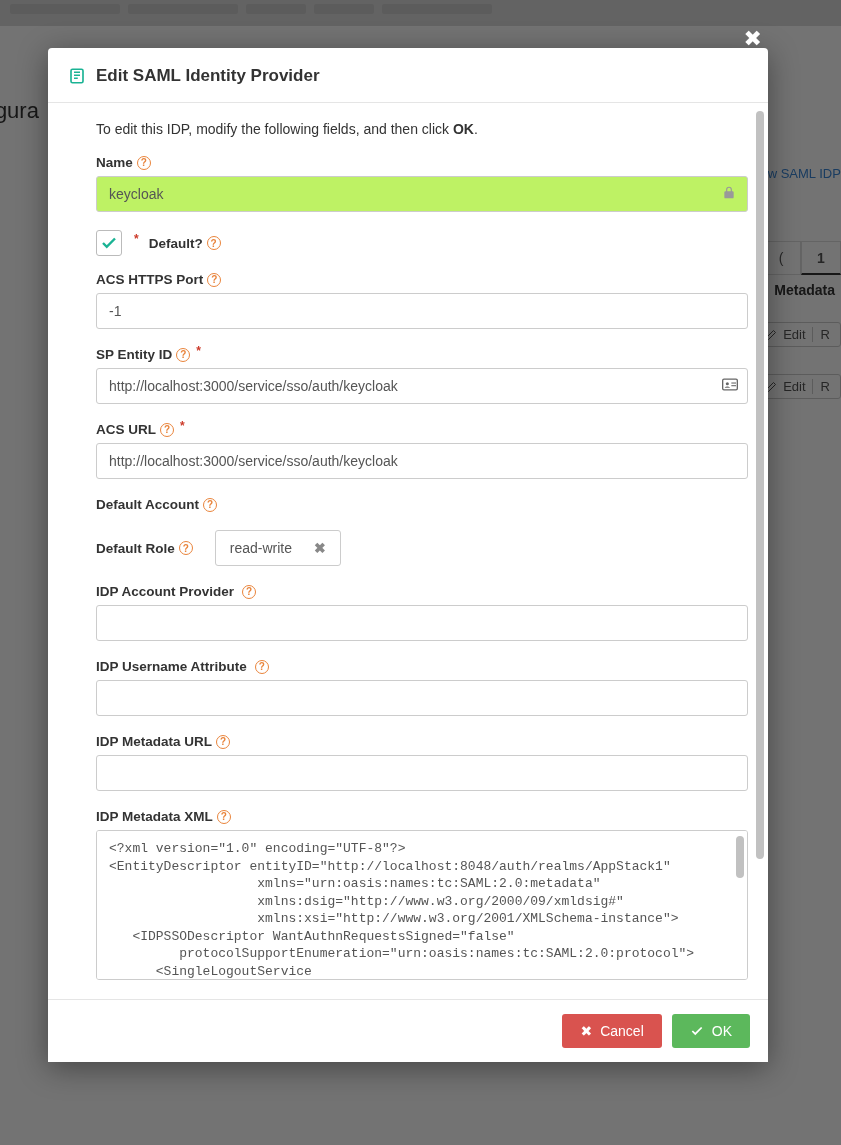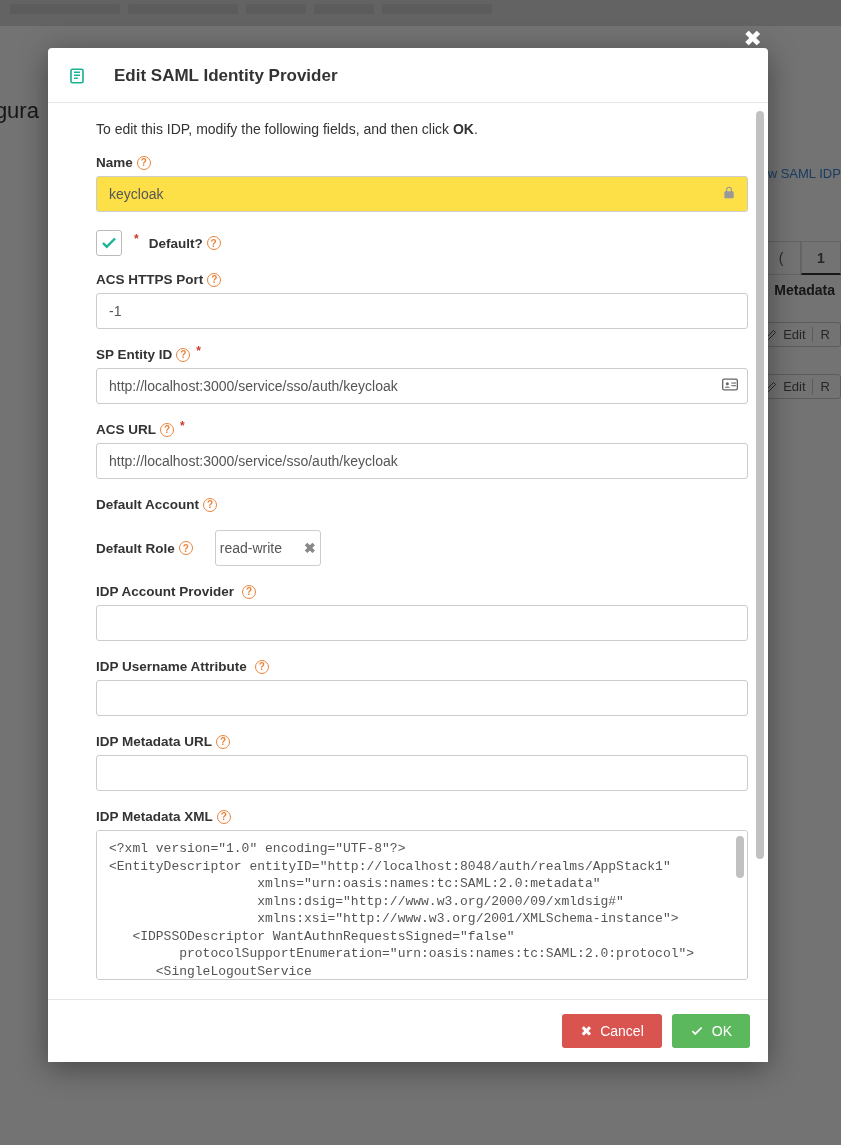--- a/index.html
+++ b/index.html
@@ -102,21 +102,21 @@
     right: 6px;
     color:#fff;
     font-size:22px;
     cursor:pointer;
   }
   .modal-header {
     padding: 18px 20px 16px;
     border-bottom: 1px solid #e5e5e5;
     display:flex;
     align-items:center;
-    gap:28px;
+    gap:10px;
   }
   .modal-header .title-icon {
     width:18px; height:18px;
     display:inline-flex;
     color:#1ab394;
   }
   .modal-header h2 {
     font-size: 17px;
     font-weight: 700;
     color:#333;
@@ -156,21 +156,21 @@
   .text-input, .textarea {
     width: 100%;
     border: 1px solid #ccc;
     border-radius: 3px;
     padding: 9px 12px;
     font-size: 14px;
     color: #555;
     background: #fff;
     font-family: inherit;
   }
-  .text-input.locked { padding-right: 36px; background:#fde047;}
+  .text-input.locked { padding-right: 36px; background:#bef264;}
   .lock-icon {
     position:absolute;
     right:12px; top:50%;
     transform:translateY(-50%);
     color:#999;
   }
   .card-icon {
     position:absolute;
     right:10px; top:50%;
     transform:translateY(-50%);
@@ -182,21 +182,21 @@
     border:1px solid #bbb;
     border-radius:3px;
     display:flex; align-items:center; justify-content:center;
     cursor:pointer;
   }
   .checkbox svg { color:#1ab394; }
   .tag-input-wrap { display:flex; align-items:center; gap:22px;}
   .tag {
     border:1px solid #ccc;
     border-radius:3px;
-    padding: 9px 4px;
+    padding: 9px 14px;
     display:flex;
     align-items:center;
     gap: 22px;
     font-size:14px;
     color:#555;
   }
   .tag .x { color:#888; cursor:pointer; font-weight:700;}
   .textarea {
     font-family: "Courier New", monospace;
     font-size: 13px;

